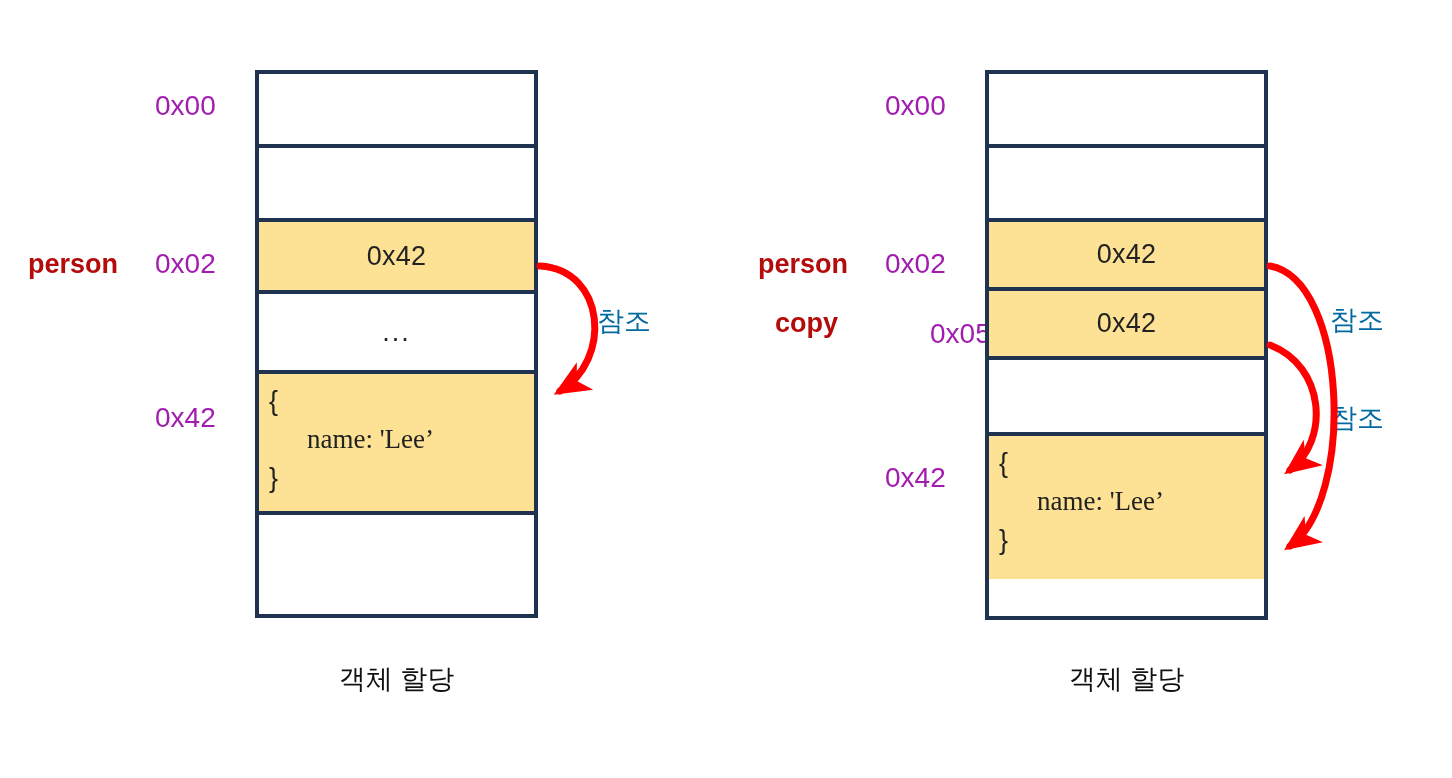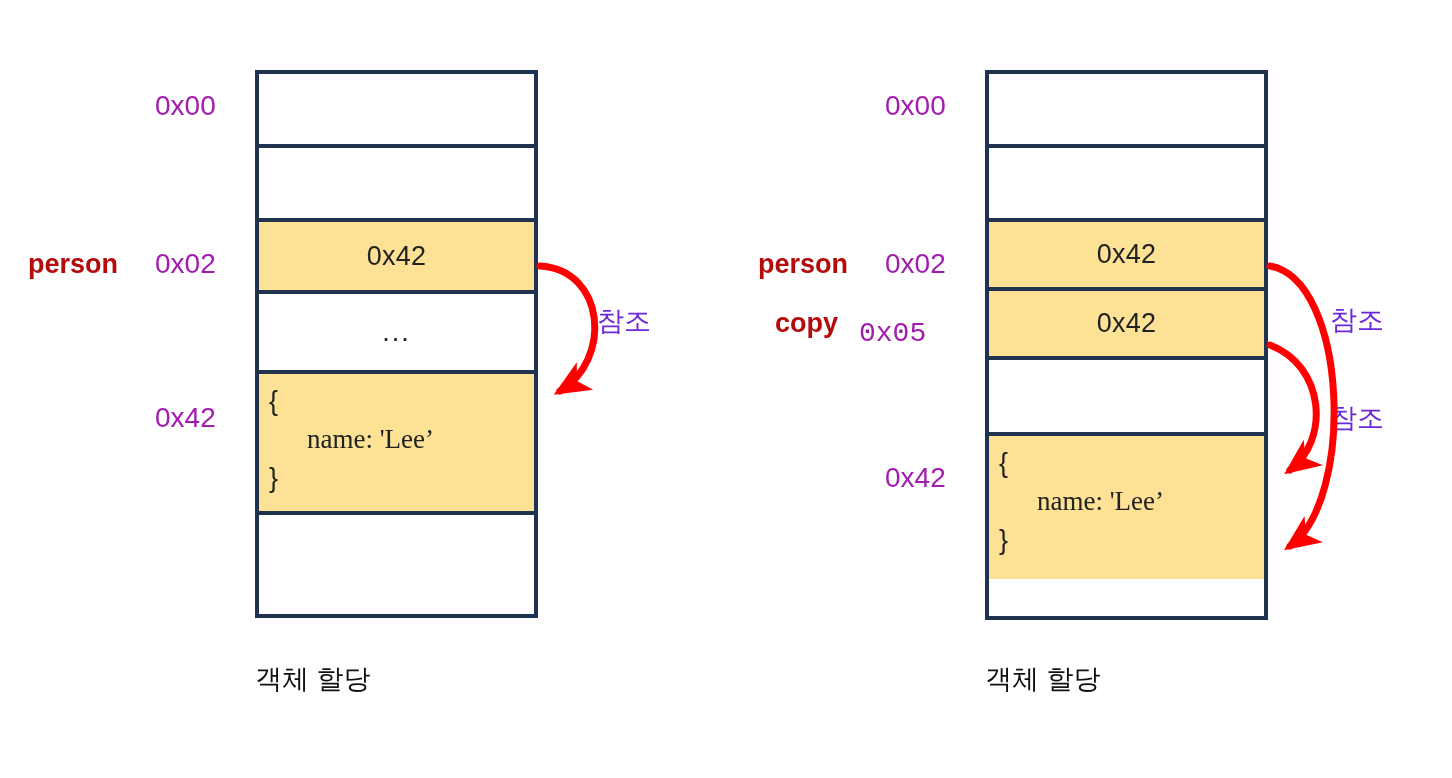--- a/index.html
+++ b/index.html
@@ -22,25 +22,25 @@
           box-sizing:border-box;text-align:left;}
   .objline{font-size:27px;color:#222222;line-height:1.42;}
   .objline.ind{padding-left:38px;font-family:Liberation Serif, serif;}
   .dots{font-size:27px;color:#222222;letter-spacing:2px;}
 
   
   .addr{position:absolute;font-size:28px;color:#a21caf;white-space:nowrap;}
   .varname{position:absolute;font-size:27px;font-weight:bold;color:#b40b0b;white-space:nowrap;text-align:right;}
 
   
-  .caption{position:absolute;font-size:27px;color:#111111;white-space:nowrap;}
+  .caption{position:absolute;font-size:27px;color:#111111;text-align:center;white-space:nowrap;}
 
   
   .arrowlayer{position:absolute;left:0;top:0;width:1452px;height:778px;pointer-events:none;}
-  .reflabel{position:absolute;font-size:27px;color:#6d28d9;white-space:nowrap;}
+  .reflabel{position:absolute;font-size:27px;color:#0369a1;white-space:nowrap;}
 </style>
 </head>
 <body>
 
 <div class="stage">
 
   <div>
 
     <div class="varname" style="left:28px;top:249px;">person</div>
 
@@ -84,21 +84,21 @@
     <div class="reflabel" style="left:597px;top:303px;">참조</div>
   </div>
 
   <div>
 
     <div class="varname" style="left:758px;top:249px;">person</div>
     <div class="varname" style="left:775px;top:308px;">copy</div>
 
     <div class="addr" style="left:885px;top:90px;">0x00</div>
     <div class="addr" style="left:885px;top:248px;">0x02</div>
-    <div class="addr" style="left:859px;top:318px;font-family:Liberation Mono, monospace;">0x05</div>
+    <div class="addr" style="left:930px;top:318px;">0x05</div>
     <div class="addr" style="left:885px;top:462px;">0x42</div>
 
     <div class="memtable" style="left:985px;top:70px;width:283px;height:550px;">
 
       <div class="memrow" style="height:74px;">
         <span class="cellval"></span>
       </div>
 
       <div class="memrow" style="height:74px;">
         <span class="cellval"></span>

